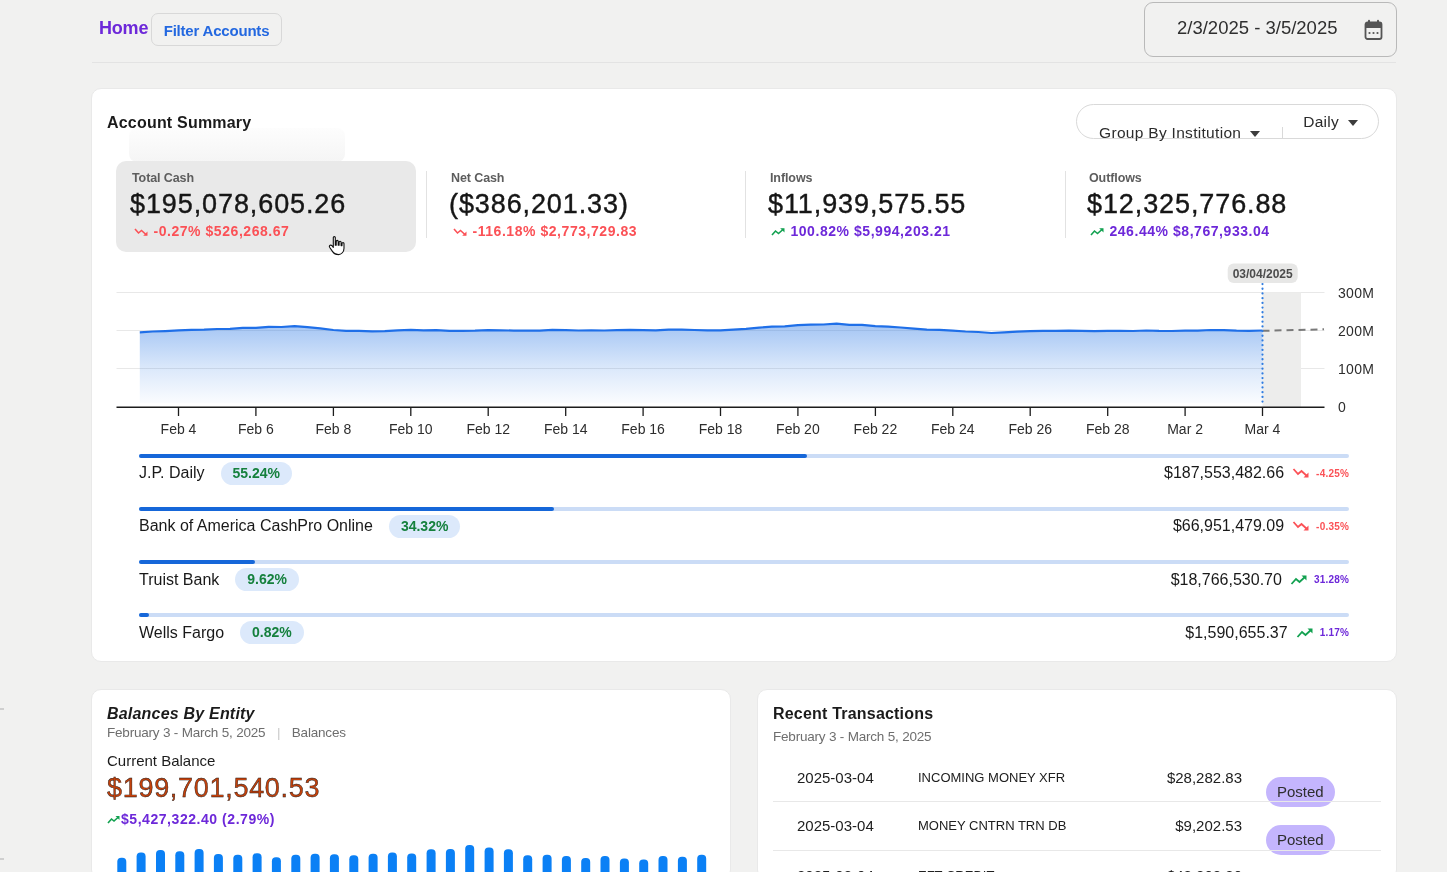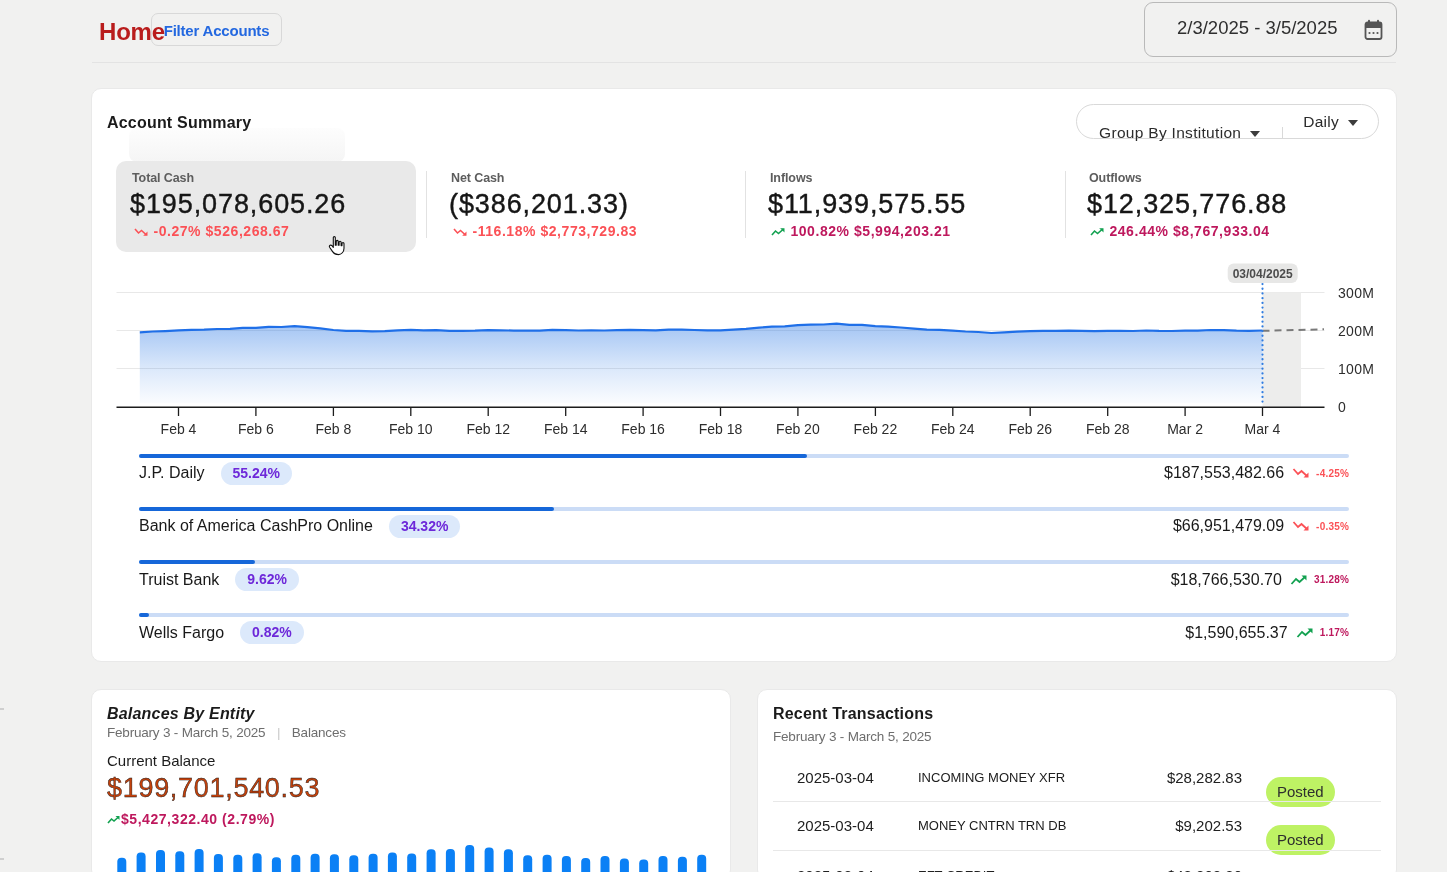--- a/index.html
+++ b/index.html
@@ -2,68 +2,68 @@
 <html><head>
 <meta charset="utf-8">
 <style>
   * { margin:0; padding:0; box-sizing:border-box; }
   html,body { width:1447px; height:872px; overflow:hidden; }
   body { background:#f1f1f0; font-family:"Liberation Sans", sans-serif; position:relative; }
   .abs { position:absolute; }
   .card { position:absolute; background:#fff; border:1px solid #e9e9e9; border-radius:10px; }
 
   
-  #home { left:99px; top:17.5px; font-size:24px; font-weight:700; color:#b91c1c; letter-spacing:-0.2px; }
+  #home { left:99px; top:17.5px; font-size:18px; font-weight:700; color:#6d28d9; letter-spacing:-0.2px; }
   #filterbtn { left:151px; top:13px; width:131px; height:33px; border:1px solid #d8d8d8; border-radius:7px;
     color:#2368e0; font-size:15px; font-weight:700; text-align:center; line-height:34px; letter-spacing:-0.2px; }
   #datebox { left:1144px; top:2px; width:253px; height:55px; border:1px solid #b9b9b9; border-radius:9px; }
   #datetext { left:1177px; top:17px; font-size:18.5px; color:#2f2f2f; }
   #hdrline { left:92px; top:62px; width:1304px; height:1px; background:#e3e3e3; }
 
   
   #sumcard { left:91px; top:88px; width:1306px; height:574px; }
   .cardtitle { font-size:16px; font-weight:700; color:#1b1b1b; letter-spacing:0.2px; }
   #selTile { left:116px; top:161px; width:300px; height:91px; background:#e9e9e9; border-radius:10px; }
   #ghostTile { left:129px; top:128px; width:216px; height:34px; background:linear-gradient(#fdfdfd,#f5f5f5); border-radius:8px; }
   .mlabel { font-size:12.5px; font-weight:700; color:#5d5d5d; letter-spacing:-0.1px; }
   .mnum { font-size:27px; font-weight:400; color:#161616; letter-spacing:0.9px; -webkit-text-stroke:0.4px #161616; }
   .mchg { font-size:14px; font-weight:700; letter-spacing:0.55px; }
   .red { color:#fb5156; }
-  .green { color:#be185d; }
+  .green { color:#6d28d9; }
   .vdiv { position:absolute; width:1px; top:171px; height:67px; background:#e2e2e2; }
 
   
   #seg { left:1076px; top:104px; width:303px; height:35px; border:1px solid #d9d9d9; border-radius:17.5px;
     display:flex; background:transparent; }
   #seg .cell { display:flex; align-items:center; justify-content:center; font-size:15.5px; color:#2b2b2b; letter-spacing:0.3px; }
   #seg .c1 { width:207px; border-right:1px solid #d9d9d9;margin-top:22px; }
   #seg .c2 { width:95px; }
   .caret { width:0; height:0; border-left:5px solid transparent; border-right:5px solid transparent;
     border-top:6px solid #3c3c3c; margin-left:9px; margin-top:2px; }
 
   
   .track { position:absolute; left:139px; width:1210px; height:4px; background:#cbdcf6; border-radius:2px; }
   .fill { position:absolute; left:0; top:0; height:4px; background:#1667d9; border-radius:2px; }
   .brow { position:absolute; left:139px; width:1210px; display:flex; align-items:center; }
   .bname { font-size:16px; color:#191919; }
-  .bpill { margin-left:16px; background:#dce9fb; color:#6d28d9; font-size:14px; font-weight:700;
+  .bpill { margin-left:16px; background:#dce9fb; color:#15803d; font-size:14px; font-weight:700;
     border-radius:12px; padding:3px 12px 4px; }
   .bval { margin-left:auto; font-size:16px; color:#191919; }
   .bpct { font-size:10px; font-weight:700; margin-left:6px; letter-spacing:0.2px; }
 
   
   #balcard { left:91px; top:689px; width:640px; height:191px; }
   #txcard { left:757px; top:689px; width:640px; height:191px; }
   .subtl { font-size:13.5px; color:#6e6e6e; letter-spacing:-0.2px; }
   .txrow { position:absolute; left:797px; width:584px; display:flex; align-items:center; }
   .txdate { font-size:15px; color:#202020; width:121px; }
   .txdesc { font-size:13px; color:#202020; }
   .txamt { margin-left:auto; font-size:15px; color:#202020; }
   .txpillwrap { width:139px; padding-left:24px; }
-  .txpill { display:inline-block; background:#bef264; color:#2e2e2e; font-size:15px; border-radius:16px;
+  .txpill { display:inline-block; background:#c4b5fd; color:#2e2e2e; font-size:15px; border-radius:16px;
     padding:6px 11px 7px;margin-top:28px; }
   .txsep { position:absolute; left:773px; width:608px; height:1px; background:#e8e8e8; }
 
   #leftstrip { left:0; top:708px; width:4px; height:2px; background:#cfcfcf; }
   #leftstripline { left:0; top:858px; width:4px; height:2px; background:#cfcfcf; }
 </style>
 </head>
 <body>
 
   <div class="abs" id="home">Home</div>

